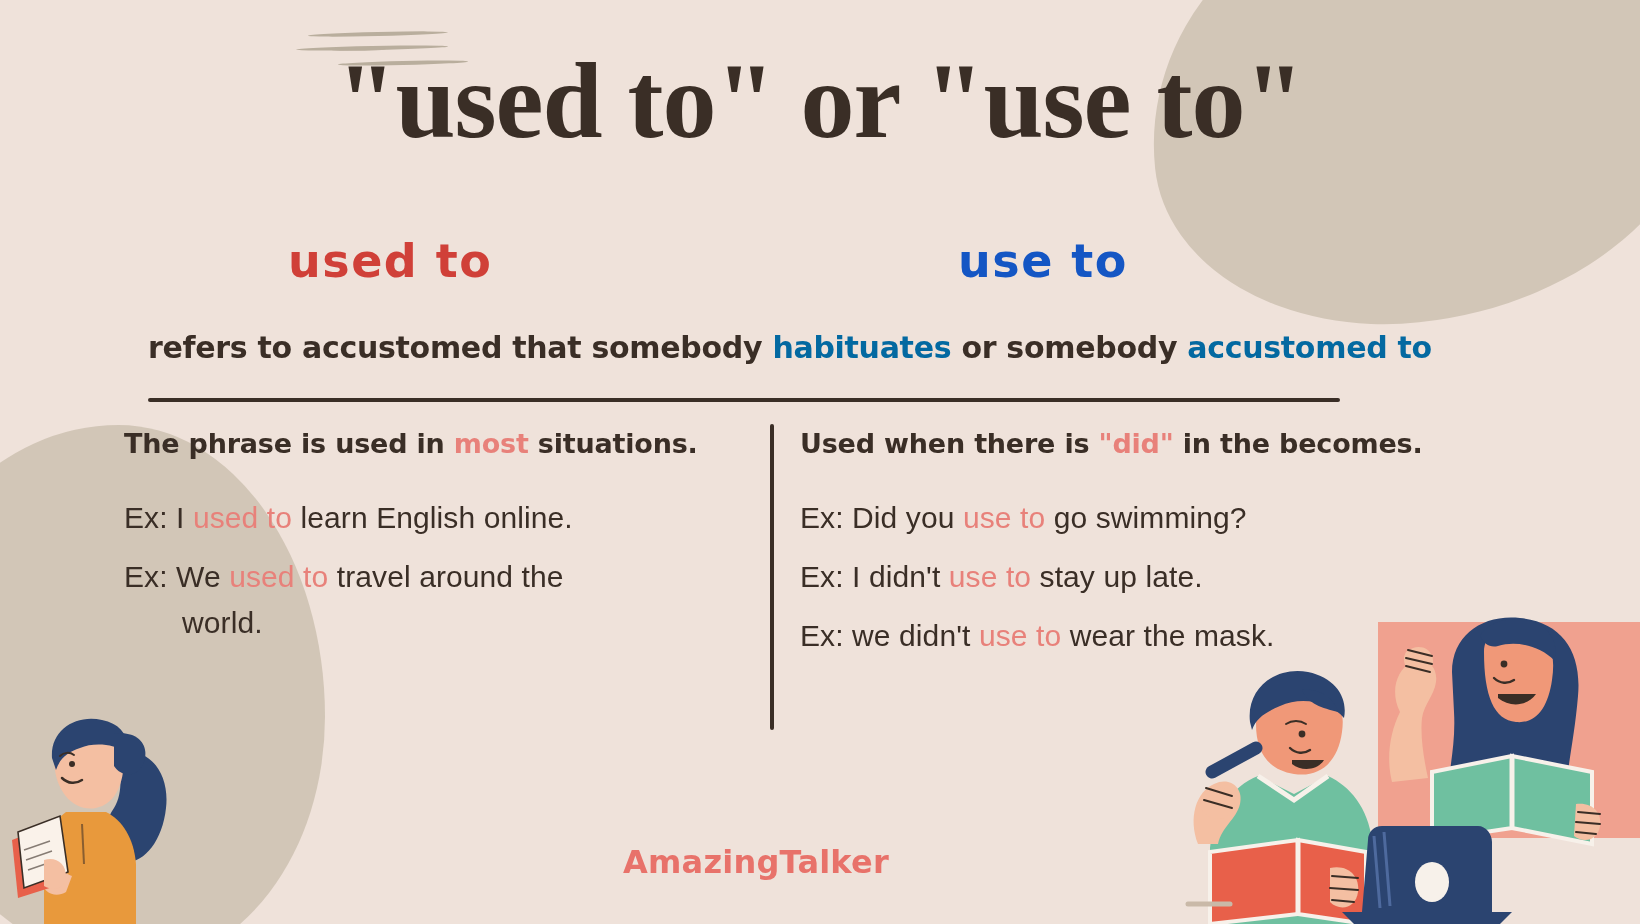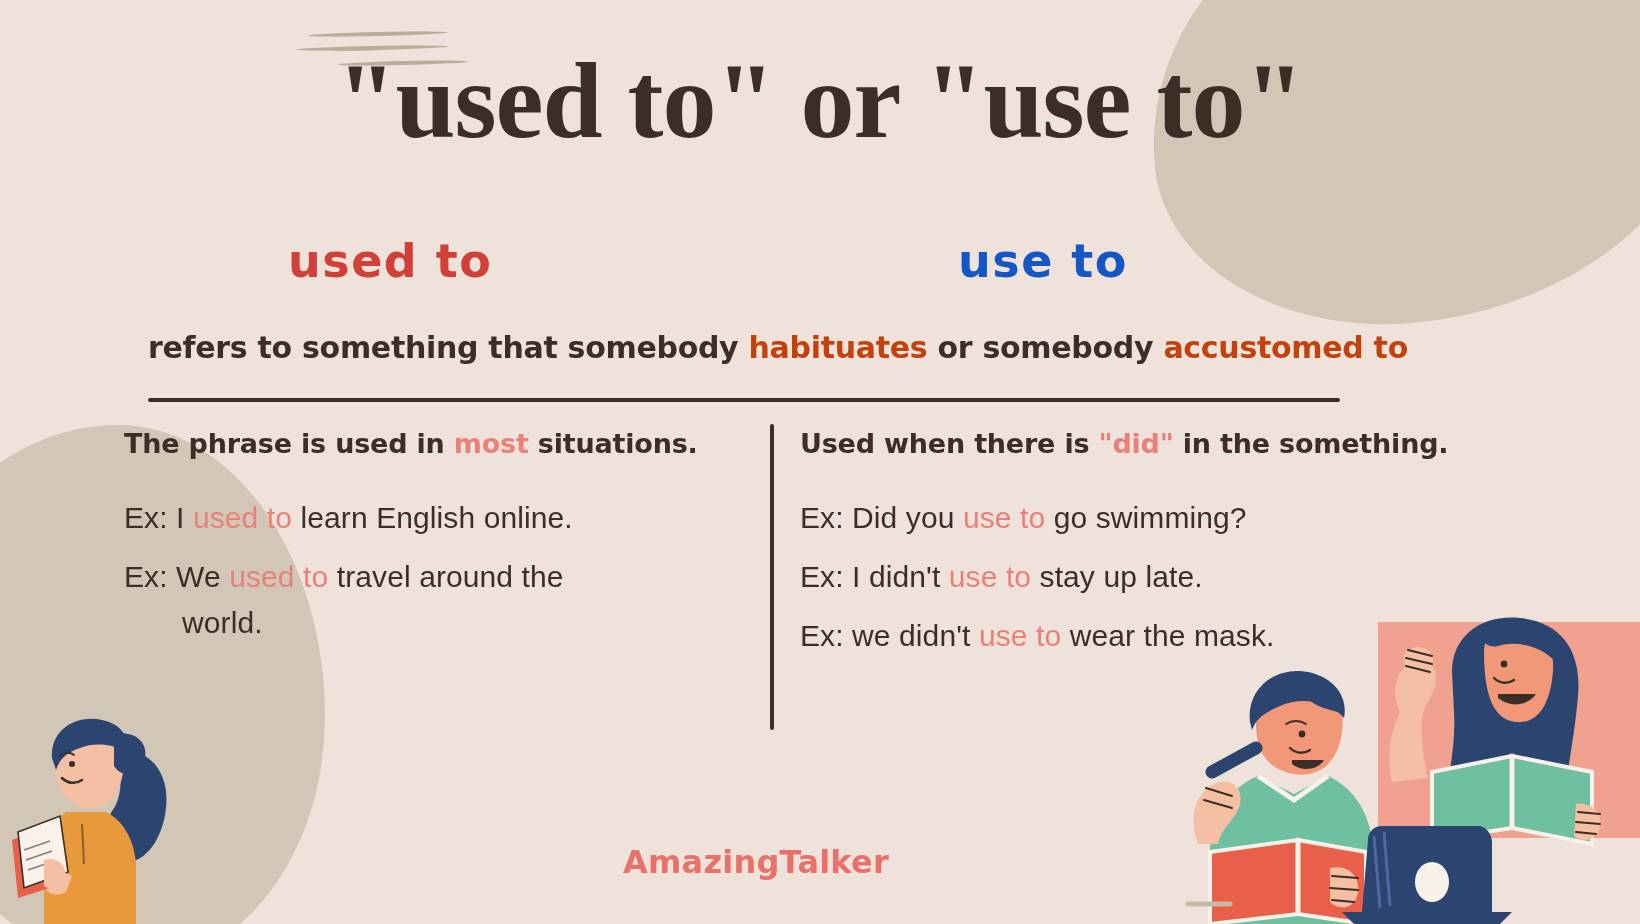--- a/index.html
+++ b/index.html
@@ -48,21 +48,21 @@
   .col-head-left{left:288px;color:#D04038;}
   .col-head-right{left:958px;color:#1456C4;}
 
   
   .subtitle{
     position:absolute;top:330px;left:148px;width:1195px;
     font-family:"DejaVu Sans", sans-serif;
     font-size:30px;font-weight:700;color:#3A2E26;
     letter-spacing:-.3px;white-space:nowrap;
   }
-  .subtitle .hl{color:#c2410c;}
+  .subtitle .hl{color:#0369a1;}
 
   .rule{
     position:absolute;left:148px;top:398px;width:1192px;height:4px;
     background:#3A2E26;border-radius:2px;
   }
 
   
   .divider{
     position:absolute;left:770px;top:424px;width:4px;height:306px;
     background:#3A2E26;border-radius:2px;
@@ -113,21 +113,21 @@
     <span class="s3"></span>
     <span class="s4"></span>
   </div>
 
   <div class="title">"used to" or "use to"</div>
 
   <div class="col-head col-head-left">used to</div>
   <div class="col-head col-head-right">use to</div>
 
   <div class="subtitle">
-    <span>refers to something that somebody </span><span class="hl">habituates</span><span> or somebody </span><span class="hl">accustomed to</span>
+    <span>refers to accustomed that somebody </span><span class="hl">habituates</span><span> or somebody </span><span class="hl">accustomed to</span>
   </div>
 
   <div class="rule"></div>
   <div class="divider"></div>
 
   <div class="col col-left">
     <div class="col-title">
       <span>The phrase is used in </span><span class="hl">most</span><span> situations.</span>
     </div>
 
@@ -137,21 +137,21 @@
     </div>
 
     <div class="ex">
       <span>Ex: We </span><span class="hl">used to</span><span> travel around the</span>
       <span class="indent">world.</span>
     </div>
   </div>
 
   <div class="col col-right">
     <div class="col-title">
-      <span>Used when there is </span><span class="hl">"did"</span><span> in the something.</span>
+      <span>Used when there is </span><span class="hl">"did"</span><span> in the becomes.</span>
     </div>
 
     <div class="ex">
       <span>Ex: Did you </span><span class="hl">use to</span><span> go swimming?</span>
     </div>
 
     <div class="ex">
       <span>Ex: I didn't </span><span class="hl">use to</span><span> stay up late.</span>
     </div>
 

